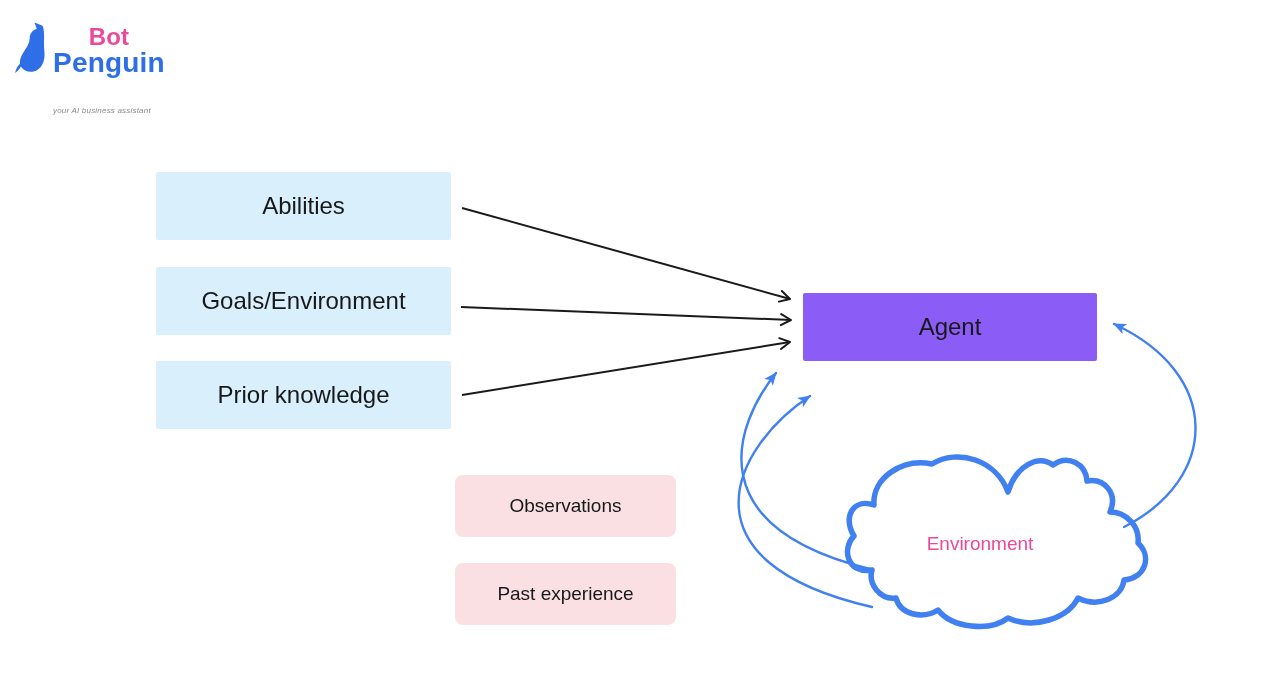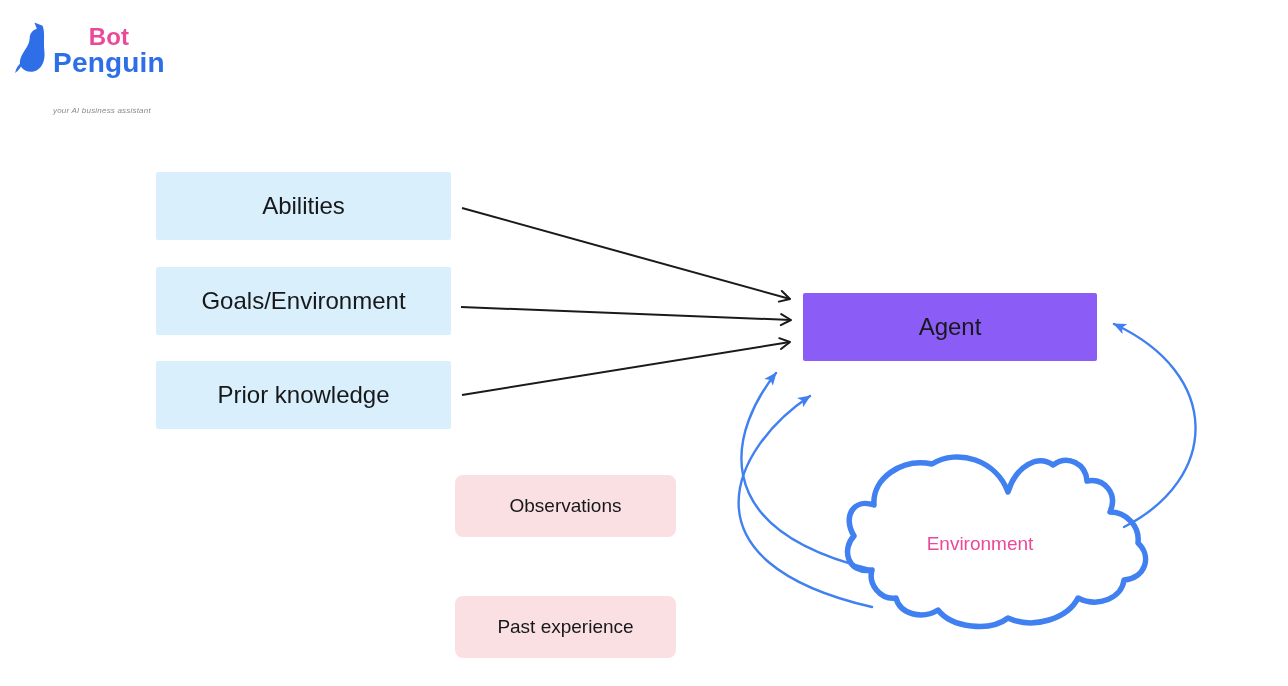--- a/index.html
+++ b/index.html
@@ -33,21 +33,21 @@
   .box-blue  { background: #d9effc; width: 295px; height: 68px; left: 156px; font-size: 24px; font-weight: 500; }
   .box-abilities { top: 172px; }
   .box-goals     { top: 267px; }
   .box-prior     { top: 361px; }
   .box-agent {
     background: #8b5cf6; left: 803px; top: 293px; width: 294px; height: 68px;
     font-size: 24px; font-weight: 500;
   }
   .box-pink-sm { background: #fbe0e3; left: 455px; width: 221px; height: 62px; border-radius: 8px; font-size: 19px; font-weight: 500; }
   .box-observations { top: 475px; }
-  .box-past         { top: 596px; }
+  .box-past         { top: 563px; }
   .env-label {
     position: absolute; left: 900px; top: 533px; width: 160px;
     text-align: center; font-size: 19px; font-weight: 500; color: #ec4899;
   }
   .diagram-svg { position: absolute; left: 0; top: 0; }
 </style>
 </head>
 <body>
 
 <div class="canvas">

